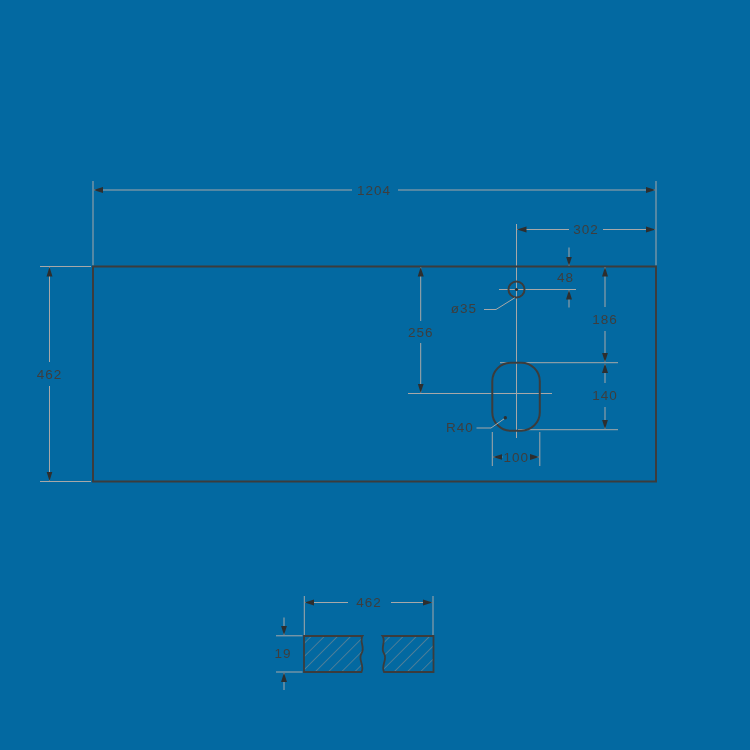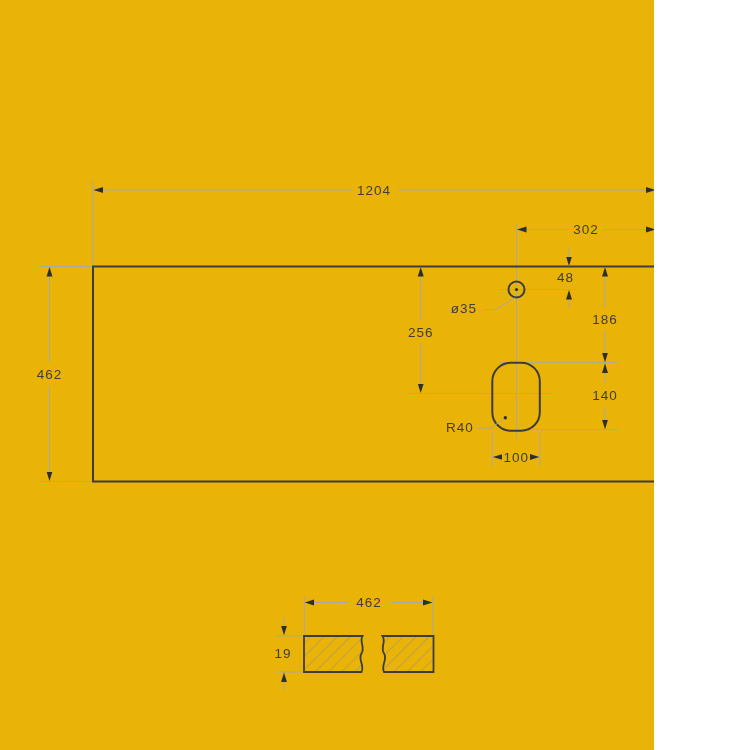--- a/index.html
+++ b/index.html
@@ -1,16 +1,16 @@
 <!DOCTYPE html>
 <html><head>
 <meta charset="utf-8">
 <style>
   html,body{margin:0;padding:0;background:#ffffff;}
-  .canvas{position:relative;width:654px;height:750px;background:#eab308;overflow:hidden;
+  .canvas{position:relative;width:750px;height:750px;background:#0369a1;overflow:hidden;
           font-family:"Liberation Sans", sans-serif;text-align:right;}
   svg{position:absolute;left:0;top:0;}
   .thin{stroke:#a8a8a8;stroke-width:1;fill:none;}
   .outline{stroke:#3c3c3c;stroke-width:2;fill:none;}
   .dim{stroke:#a8a8a8;stroke-width:1;fill:none;}
   .dimtext{fill:#3e3e3e;font-size:13.5px;letter-spacing:1px;font-family:"Liberation Sans",sans-serif;}
   .dot{fill:#2e2e2e;stroke:none;}
 </style>
 </head>
 <body>

